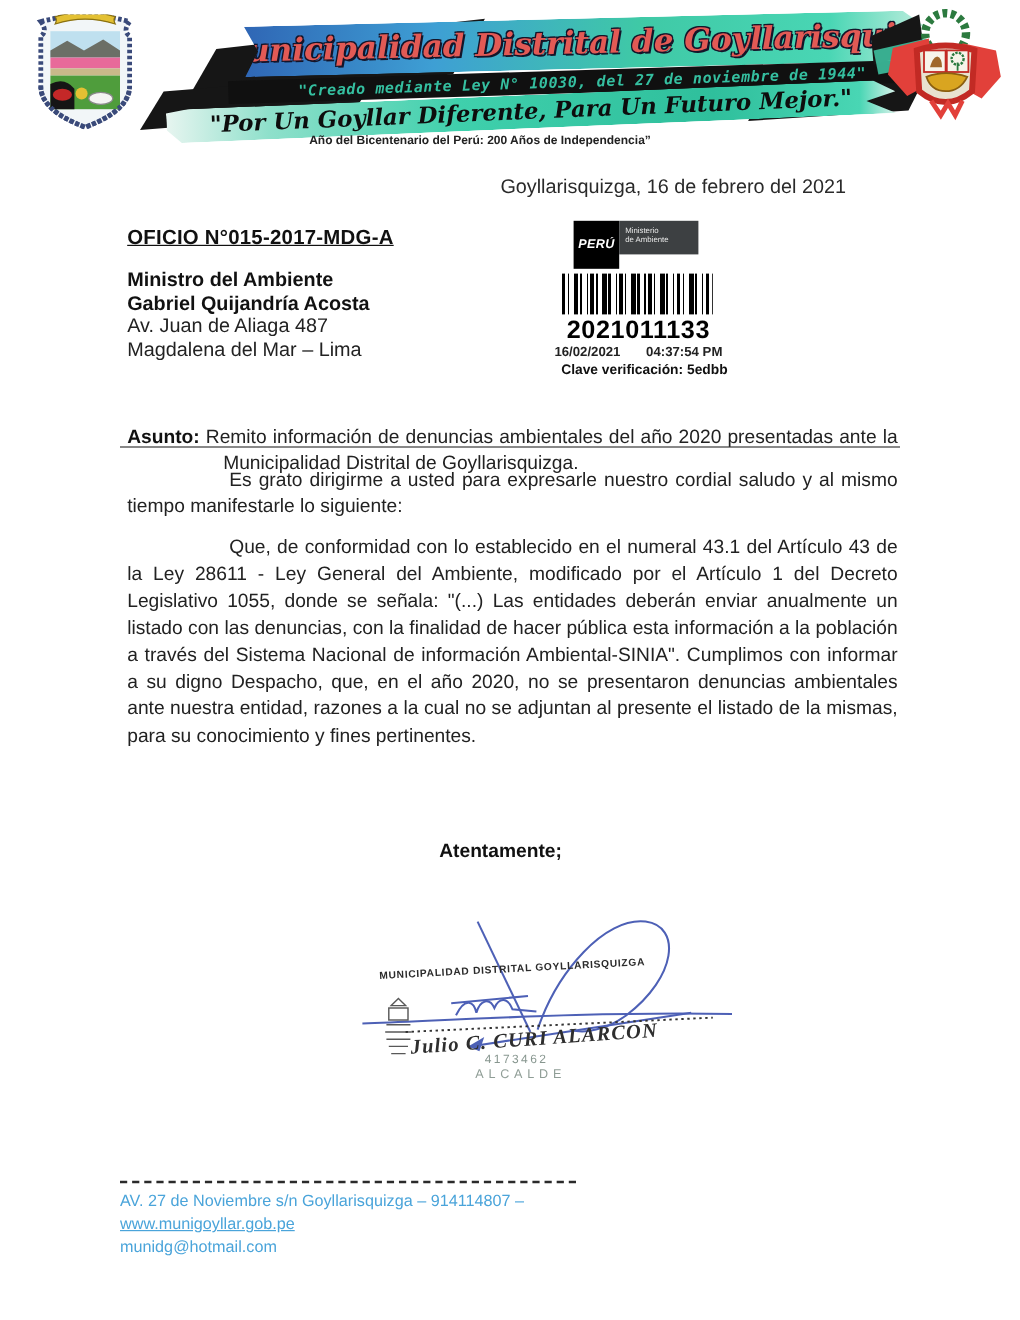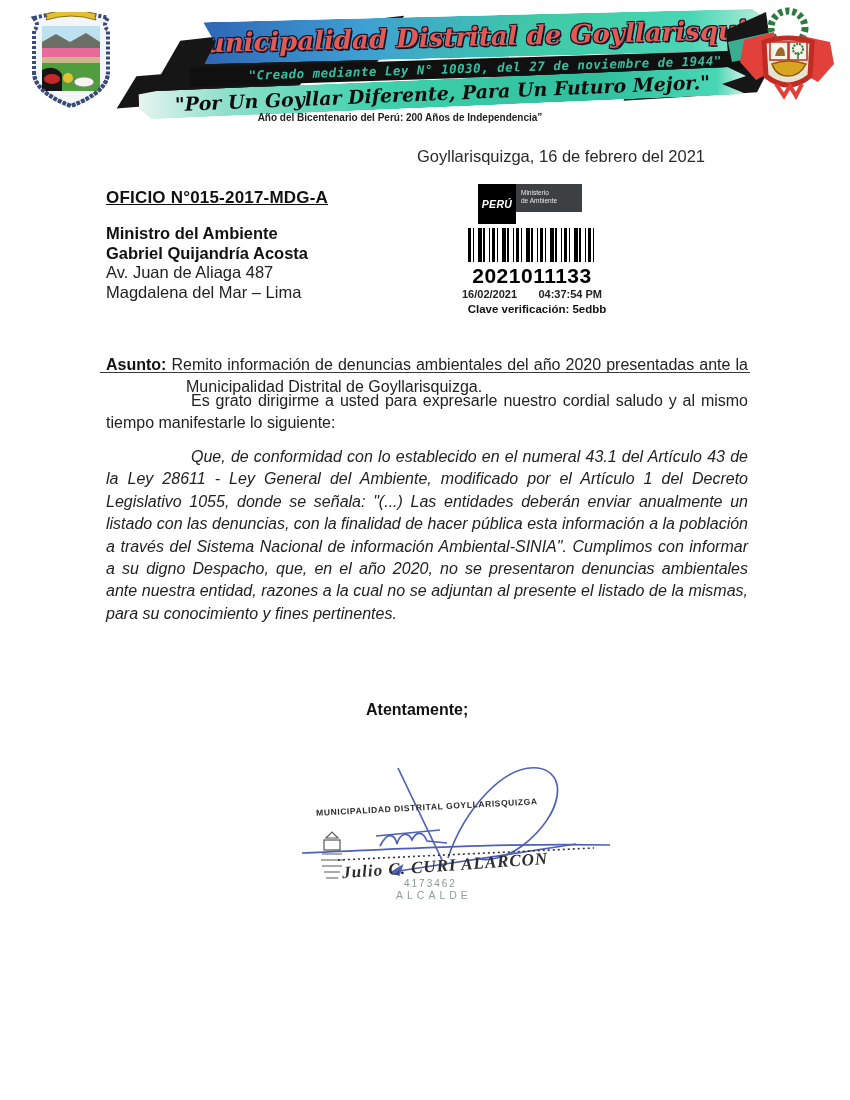--- a/index.html
+++ b/index.html
@@ -83,21 +83,21 @@
   
   .subject { position:absolute; left:106px; top:318px; width:642px; font-size:16px; line-height:22px;
              padding-left:80px; text-indent:-80px; text-align:justify; color:#222;margin-top:36px; }
   .subject b { color:#111; }
   .subject-rule { position:absolute; left:100px; top:372px; width:650px; height:0;
                   border-top:1.6px solid #3a3a3a; }
 
   .para { position:absolute; left:106px; width:642px; font-size:16px; line-height:22.4px;
           text-align:justify; text-indent:85px; color:#222; }
   .p1 { top:390px; }
-  .p2 { top:446px;font-style:italic; }
+  .p2 { top:446px; }
   .p3 { top:646px; }
   .closing { position:absolute; left:366px; top:701px; font-weight:bold; font-size:16px; color:#111;text-align:right; }
 
   
   .sig-block { position:absolute; left:280px; top:752px; width:590px; height:165px; }
   .sig-svg { position:absolute; left:0; top:0; }
   .sig-stamp-text { position:absolute; left:36px; top:50px; font-size:8.5px; font-weight:bold;
                     letter-spacing:0.6px; color:#2b2b2b; transform:rotate(-3deg); white-space:nowrap; }
   .sig-name { position:absolute; left:62px; top:104px; font-family:"Liberation Serif", serif;
               font-style:italic; font-weight:bold; font-size:17px; letter-spacing:1px;
@@ -221,14 +221,18 @@
         <rect x="44" y="88" width="16" height="10"></rect>
         <path d="M 42,102 h 20 M 41,108 h 22 M 42,114 h 20 M 44,120 h 16 M 46,126 h 12"></path>
       </g>
     </svg>
     <div class="sig-stamp-text">MUNICIPALIDAD DISTRITAL GOYLLARISQUIZGA</div>
     <div class="sig-name">Julio C. CURI ALARCON</div>
     <div class="sig-dni">4173462</div>
     <div class="sig-role">ALCALDE</div>
   </div>
 
+  <div class="footer">
+    <div><span>AV. 27 de Noviembre s/n Goyllarisquizga – 914114807 – </span><span class="url">www.munigoyllar.gob.pe</span></div>
+    <div>munidg@hotmail.com</div>
+  </div>
 
 </div>
 
 </body></html>

